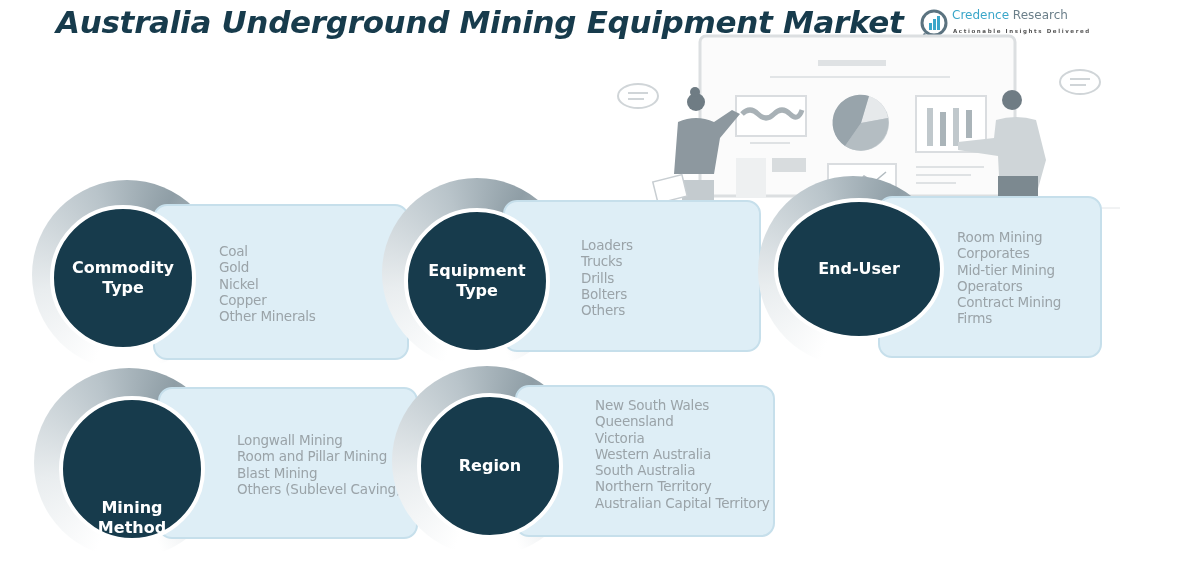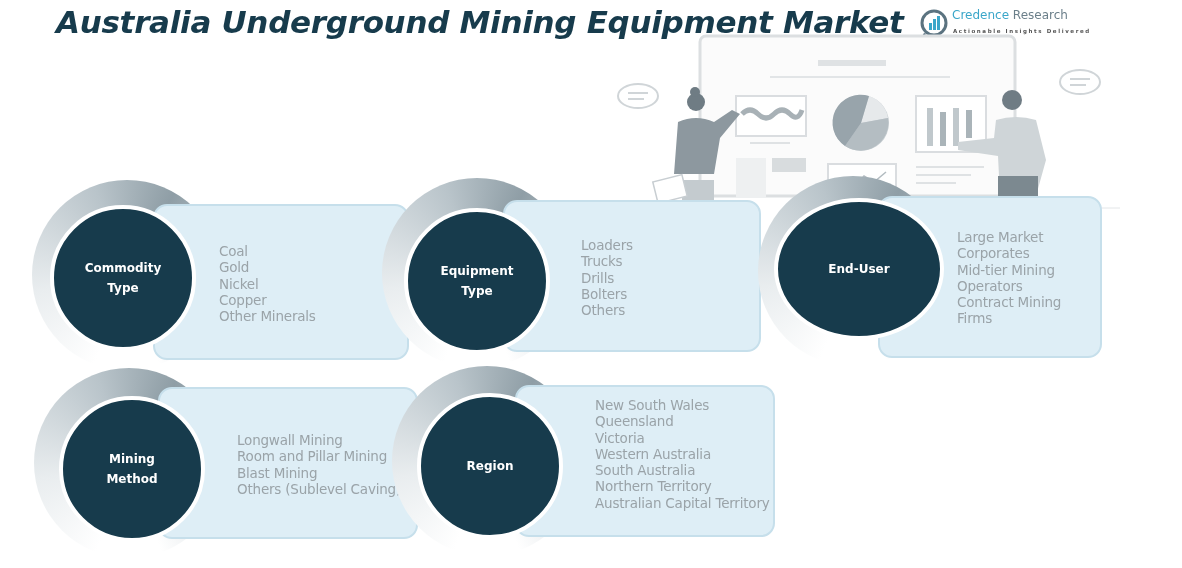--- a/index.html
+++ b/index.html
@@ -32,21 +32,21 @@
     background:conic-gradient(from 200deg, #ffffff 0deg, #e9edef 60deg, #b9c4ca 140deg, #8f9ea6 190deg, #c8d1d6 250deg, #ffffff 320deg);
   }
   .panel {
     position:absolute; background:#deeef6; border:2px solid #c6dfeb;
     border-radius:14px; box-sizing:border-box;
   }
   .circle {
     position:absolute; border-radius:50%; background:#173b4c;
     border:4px solid #ffffff; box-sizing:border-box;
     display:flex; align-items:center; justify-content:center; text-align:center;
-    color:#ffffff; font-weight:bold; font-size:12px; line-height:20px;
+    color:#ffffff; font-weight:bold; font-size:16px; line-height:20px;
     font-family:"DejaVu Sans", sans-serif;
   }
   .circle span { display:block; }
   .items {
     position:absolute; font-family:"DejaVu Sans", sans-serif; font-size:13.5px;
     line-height:16.3px; color:#9aa3a8; white-space:nowrap; letter-spacing:-0.2px;
   }
   .items div { display:block; }
 </style>
 </head>
@@ -156,33 +156,33 @@
 
 <div class="seg">
   <div class="ring" style="left:758px;top:176px;width:190px;height:190px;"></div>
   <div class="panel" style="left:878px;top:196px;width:224px;height:162px;"></div>
   <div class="circle" style="left:774px;top:198px;width:170px;height:142px;">
     <div>
         <span>End-User</span>
       </div>
   </div>
   <div class="items" style="left:957px;top:229px;">
-    <div>Large Market</div>
+    <div>Room Mining</div>
     <div>Corporates</div>
     <div>Mid-tier Mining</div>
     <div>Operators</div>
     <div>Contract Mining</div>
     <div>Firms</div>
   </div>
 </div>
 
 <div class="seg">
   <div class="ring" style="left:34px;top:368px;width:190px;height:190px;"></div>
   <div class="panel" style="left:158px;top:387px;width:260px;height:152px;"></div>
-  <div class="circle" style="left:59px;top:396px;width:146px;height:146px;">
+  <div class="circle" style="left:59px;top:396px;width:146px;height:146px;align-items:flex-end;">
     <div>
         <span>Mining</span>
         <span>Method</span>
       </div>
   </div>
   <div class="items" style="left:237px;top:432px;">
     <div>Longwall Mining</div>
     <div>Room and Pillar Mining</div>
     <div>Blast Mining</div>
     <div>Others (Sublevel Caving)</div>

